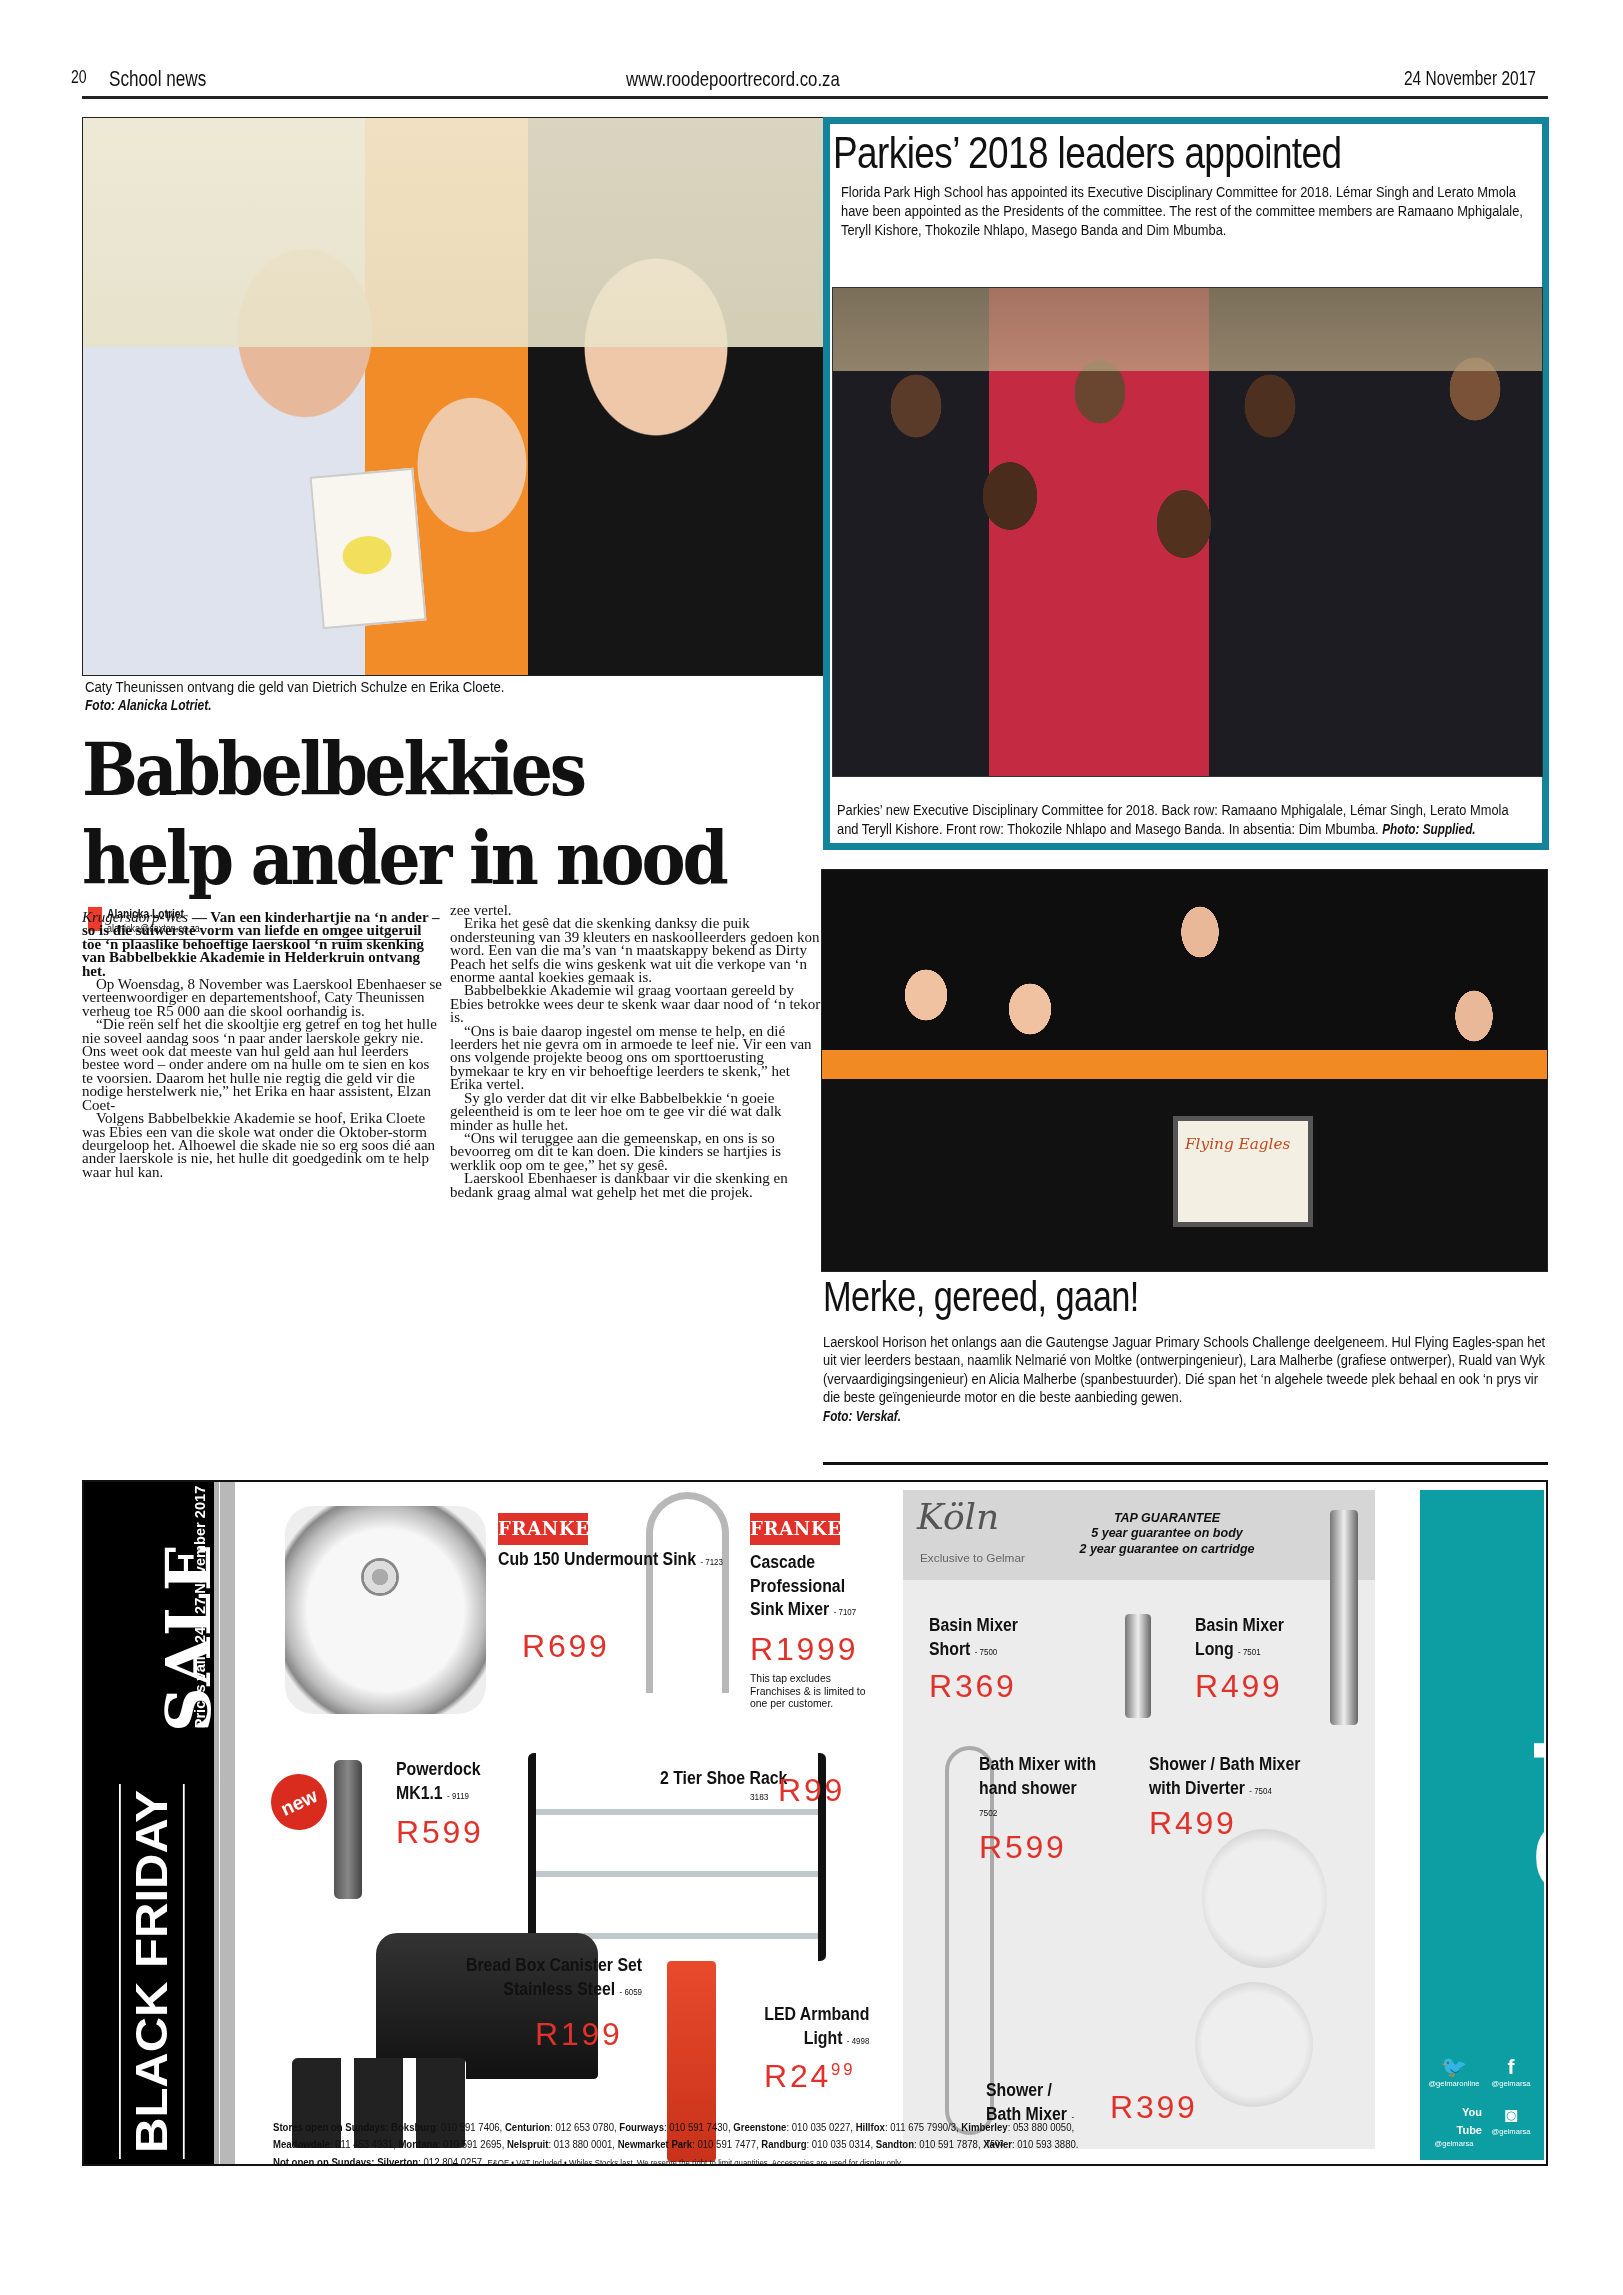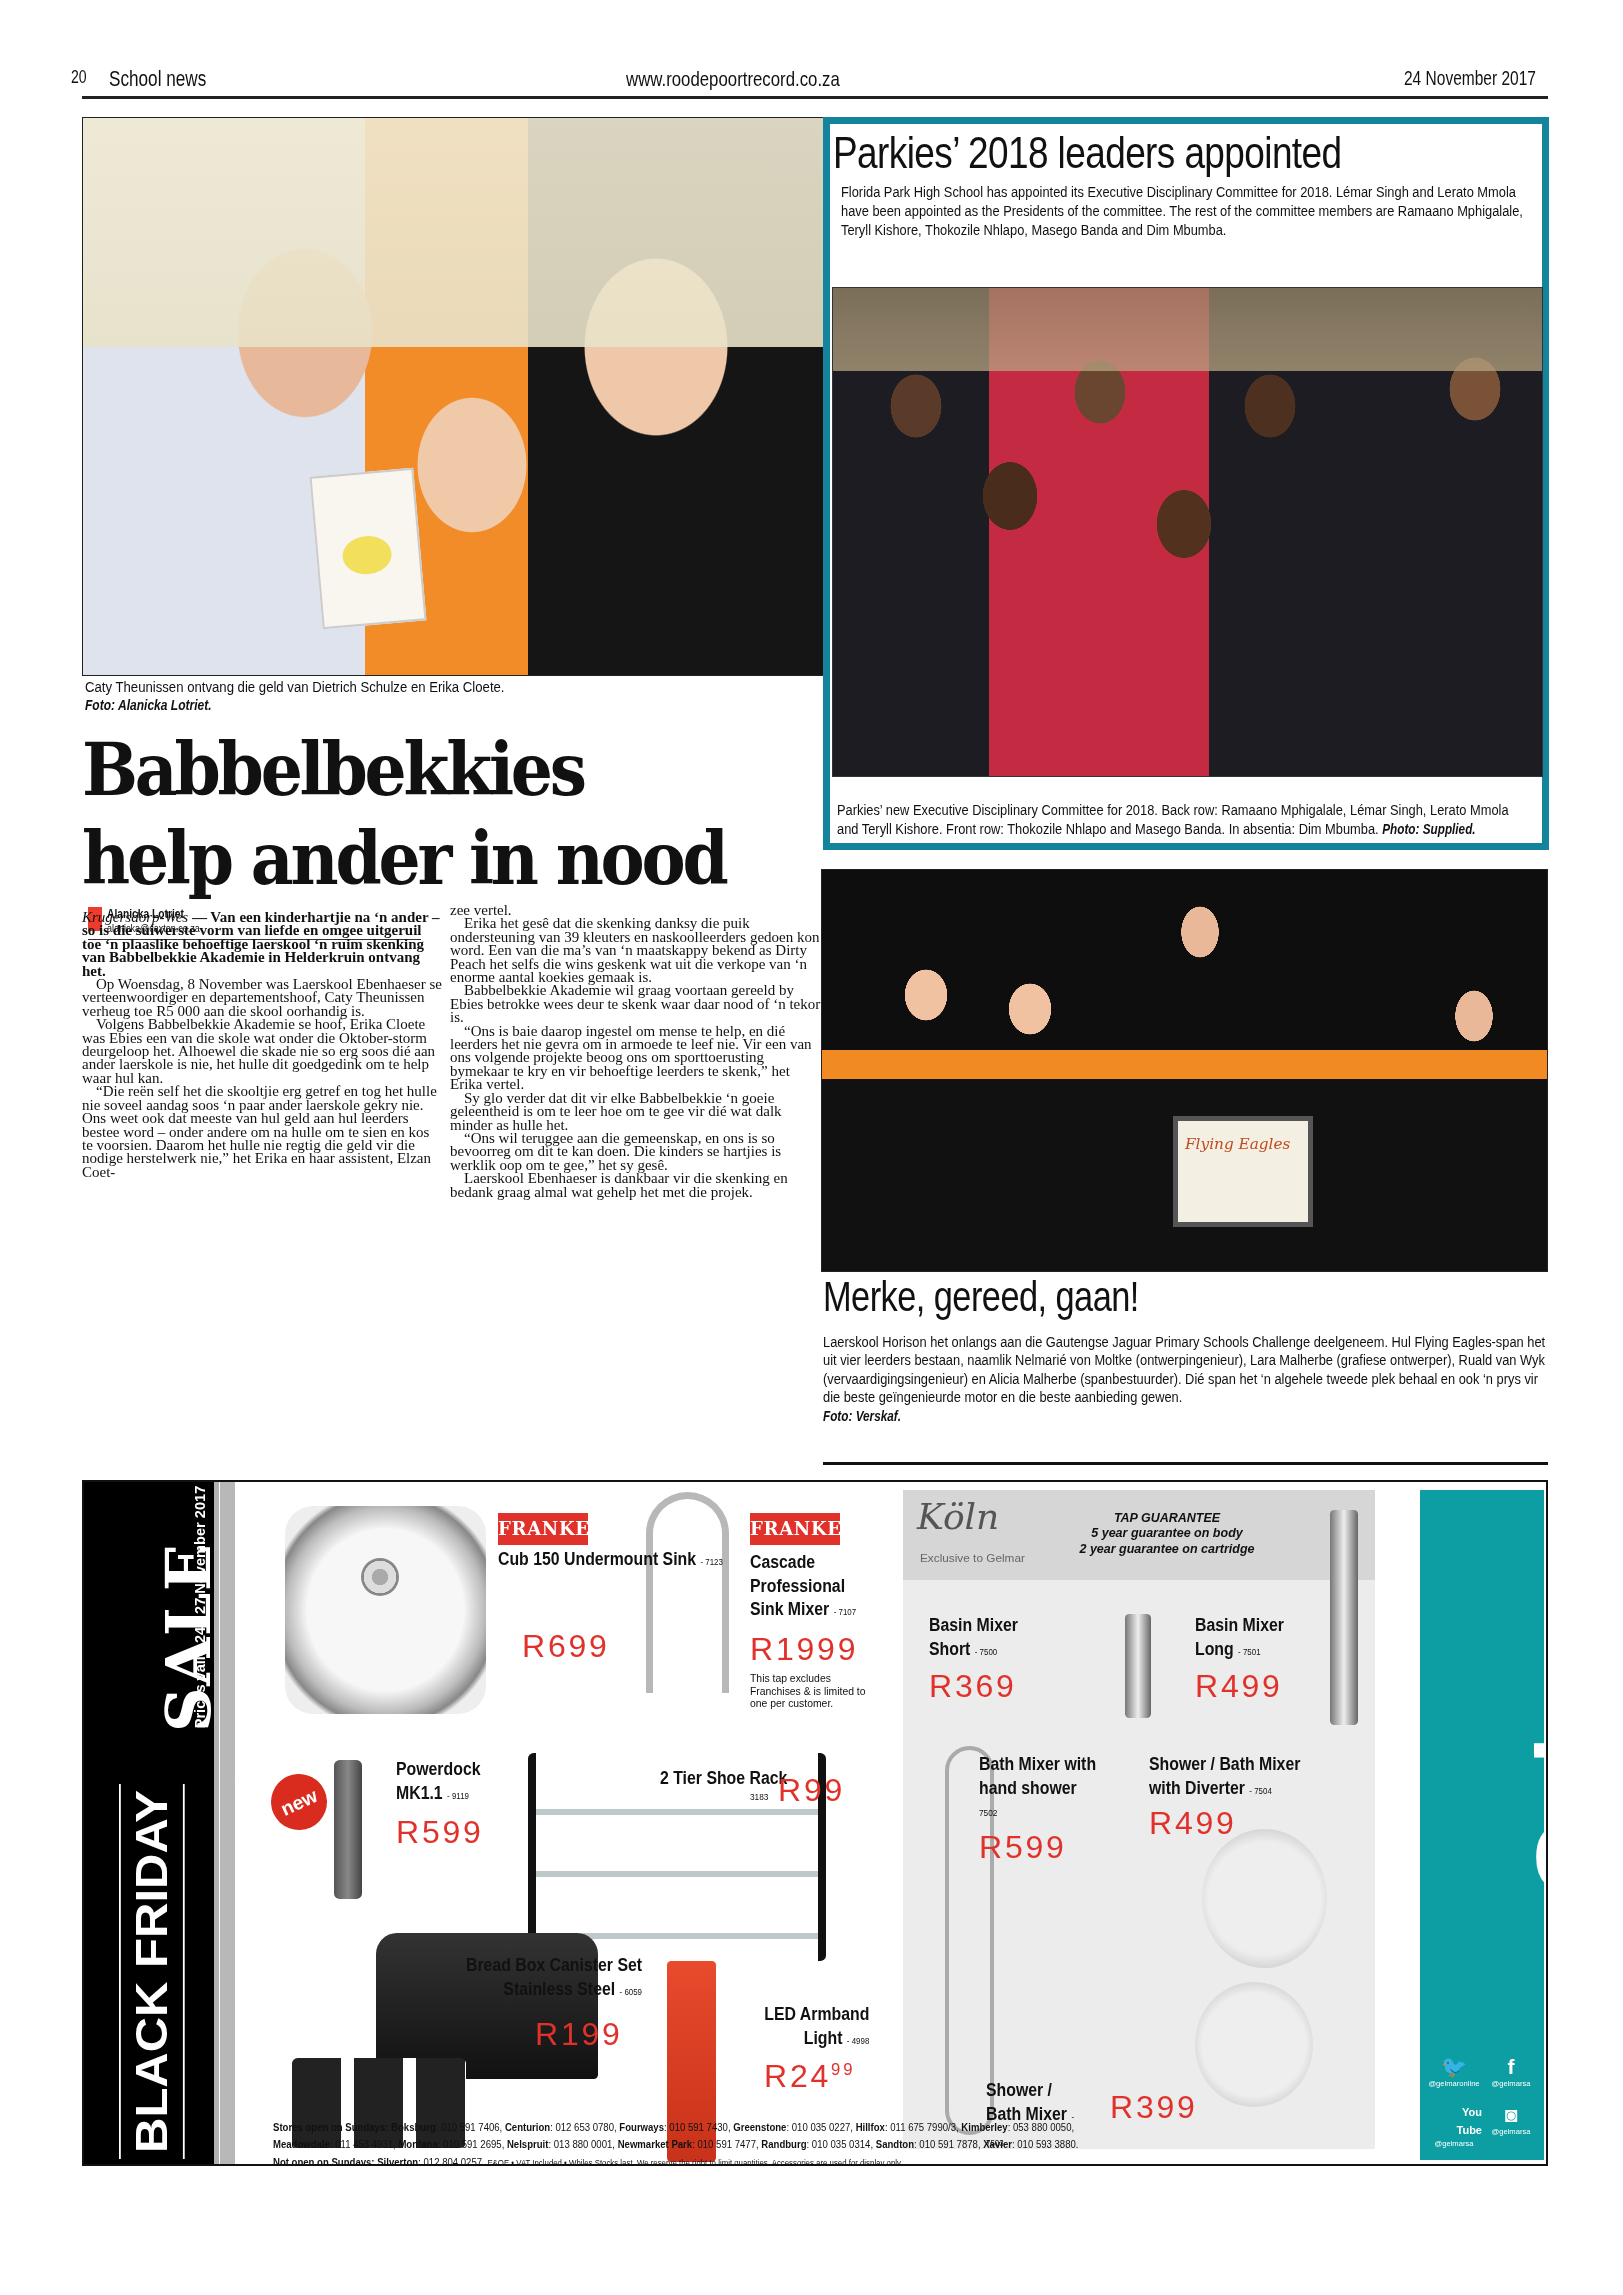--- a/index.html
+++ b/index.html
@@ -145,22 +145,22 @@
 </div>
 <div class="abs byline">
   <div class="sq"></div>
   <div class="name">Alanicka Lotriet</div>
   <div class="email">alanicka@caxton.co.za</div>
 </div>
 
 <div class="abs col col1">
   <p class="lead"><i>Krugersdorp-Wes</i> <b>— Van een kinderhartjie na ‘n ander – so is die suiwerste vorm van liefde en omgee uitgeruil toe ‘n plaaslike behoeftige laerskool ‘n ruim skenking van Babbelbekkie Akademie in Helderkruin ontvang het.</b></p>
   <p>Op Woensdag, 8 November was Laerskool Ebenhaeser se verteenwoordiger en departementshoof, Caty Theunissen verheug toe R5 000 aan die skool oorhandig is.</p>
+  <p>“Die reën self het die skooltjie erg getref en tog het hulle nie soveel aandag soos ‘n paar ander laerskole gekry nie. Ons weet ook dat meeste van hul geld aan hul leerders bestee word – onder andere om na hulle om te sien en kos te voorsien. Daarom het hulle nie regtig die geld vir die nodige herstelwerk nie,” het Erika en haar assistent, Elzan Coet-</p>
   <p>Volgens Babbelbekkie Akademie se hoof, Erika Cloete was Ebies een van die skole wat onder die Oktober-storm deurgeloop het. Alhoewel die skade nie so erg soos dié aan ander laerskole is nie, het hulle dit goedgedink om te help waar hul kan.</p>
-  <p>“Die reën self het die skooltjie erg getref en tog het hulle nie soveel aandag soos ‘n paar ander laerskole gekry nie. Ons weet ook dat meeste van hul geld aan hul leerders bestee word – onder andere om na hulle om te sien en kos te voorsien. Daarom het hulle nie regtig die geld vir die nodige herstelwerk nie,” het Erika en haar assistent, Elzan Coet-</p>
 </div>
 <div class="abs col col2">
   <p class="lead">zee vertel.</p>
   <p>Erika het gesê dat die skenking danksy die puik ondersteuning van 39 kleuters en naskoolleerders gedoen kon word. Een van die ma’s van ‘n maatskappy bekend as Dirty Peach het selfs die wins geskenk wat uit die verkope van ‘n enorme aantal koekies gemaak is.</p>
   <p>Babbelbekkie Akademie wil graag voortaan gereeld by Ebies betrokke wees deur te skenk waar daar nood of ‘n tekort is.</p>
   <p>“Ons is baie daarop ingestel om mense te help, en dié leerders het nie gevra om in armoede te leef nie. Vir een van ons volgende projekte beoog ons om sporttoerusting bymekaar te kry en vir behoeftige leerders te skenk,” het Erika vertel.</p>
   <p>Sy glo verder dat dit vir elke Babbelbekkie ‘n goeie geleentheid is om te leer hoe om te gee vir dié wat dalk minder as hulle het.</p>
   <p>“Ons wil teruggee aan die gemeenskap, en ons is so bevoorreg om dit te kan doen. Die kinders se hartjies is werklik oop om te gee,” het sy gesê.</p>
   <p>Laerskool Ebenhaeser is dankbaar vir die skenking en bedank graag almal wat gehelp het met die projek.</p>
 </div>

